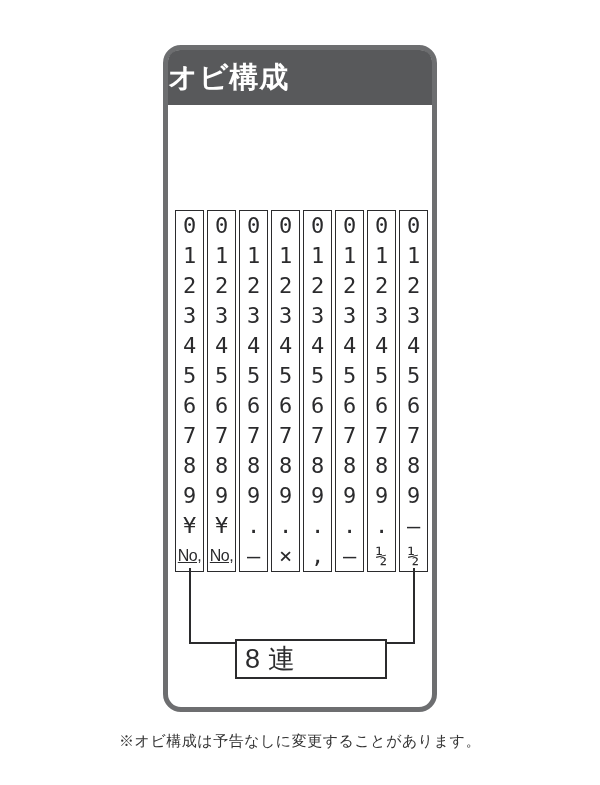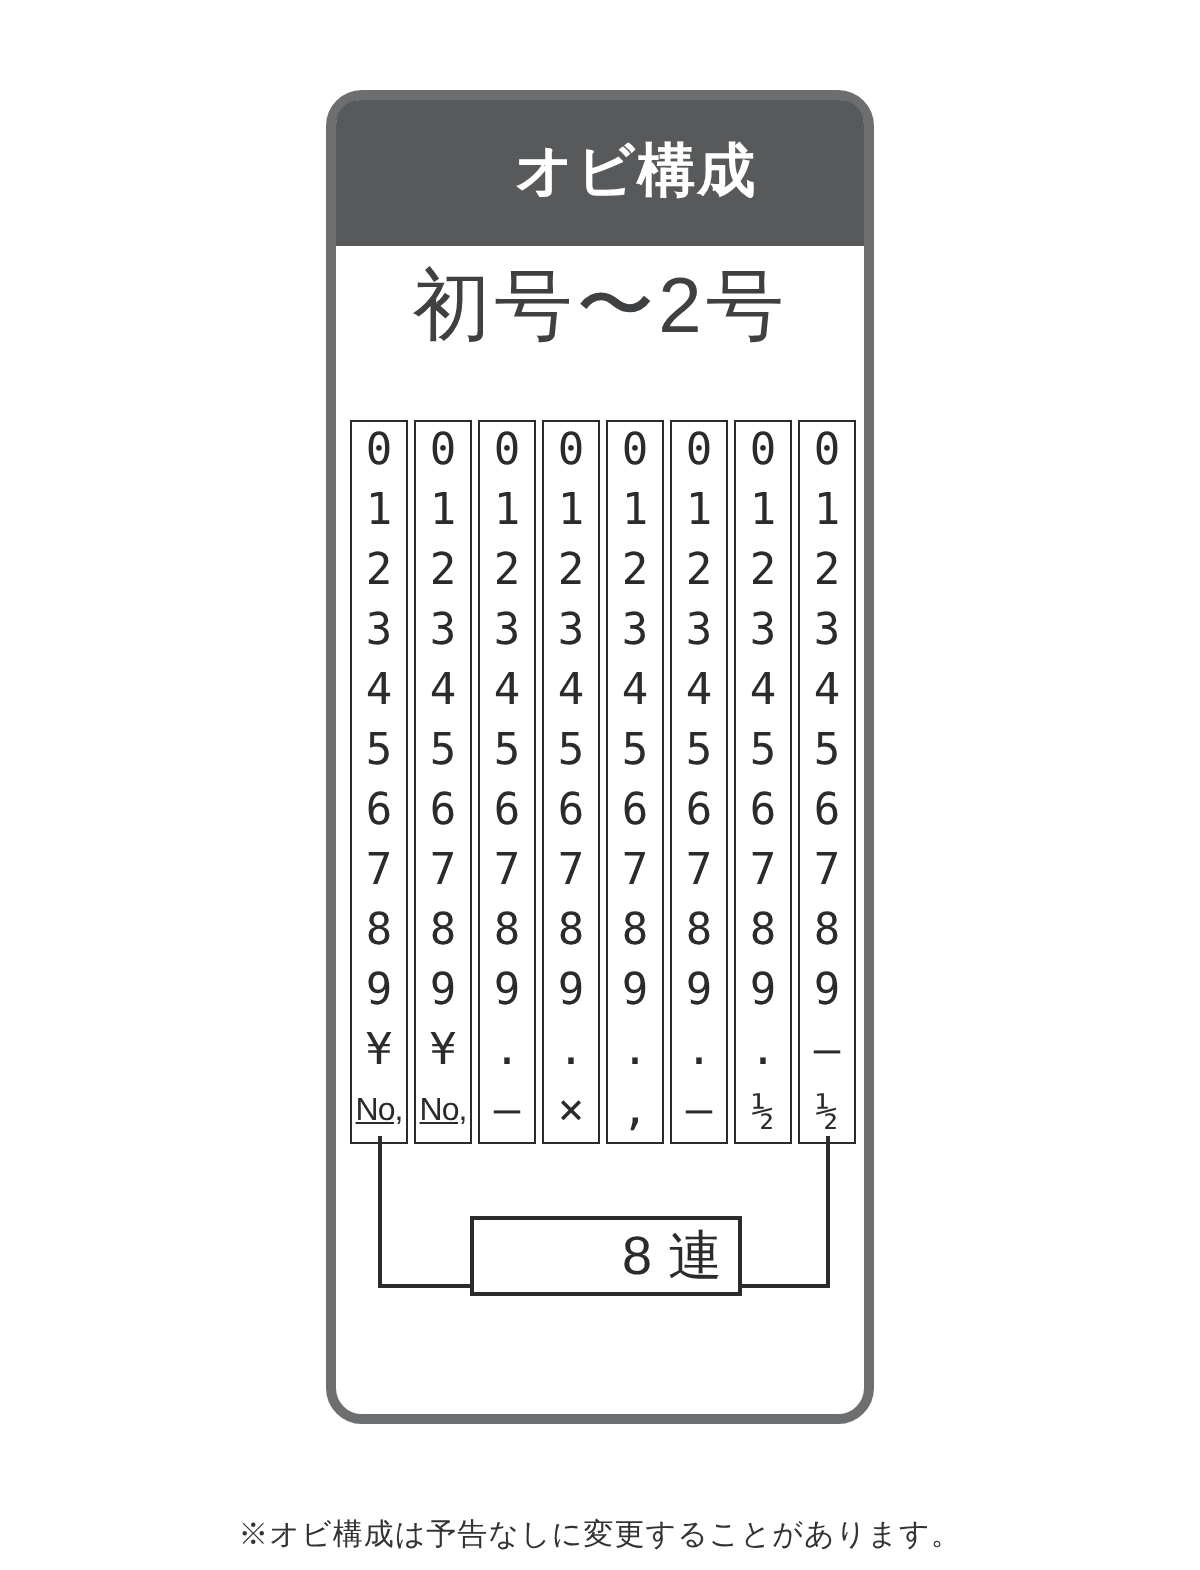--- a/index.html
+++ b/index.html
@@ -20,24 +20,24 @@
   .frame{
     position:absolute;
     left:163px; top:45px;
     width:274px; height:667px;
     box-sizing:border-box;
     border:5px solid var(--frame-border);
     border-radius:18px;
     background:#ffffff;
   }
   .frame-header{
-    height:73px;
+    height:55px;
     background:var(--header-bg);
     border-radius:12px 12px 0 0;
-    display:flex;align-items:center;justify-content:center;padding-left:36px;
+    display:flex;align-items:center;
   }
   .frame-title{
     color:#ffffff;
     font-size:29px;
     font-weight:bold;
     letter-spacing:1px;
     line-height:1;
   }
   .size-label{
     position:absolute;
@@ -80,56 +80,55 @@
   }
   .band-cell.frac{
     font-size:19px;
   }
   
   .line{position:absolute;background:var(--ink);}
   .line.v{width:2px;}
   .line.h{height:2px;}
   .count-box{
     position:absolute;
-    left:235px; top:608px;
-    width:136px; height:40px;
+    left:235px; top:639px;
+    width:152px; height:40px;
     box-sizing:border-box;
     border:2px solid var(--ink);
     background:#ffffff;
-    display:flex;align-items:center;justify-content:flex-end;
+    display:flex;align-items:center;justify-content:flex-start;
   }
   .count-label{
     font-size:27px;
     color:var(--ink);
     letter-spacing:8px;
     text-indent:8px;
     line-height:1;
   }
   .footnote{
     position:absolute;
-    left:0; top:758px;
+    left:0; top:732px;
     width:600px;
     text-align:center;
     font-size:15px;
     color:#333333;
     letter-spacing:0.5px;
   }
 </style>
 </head>
 <body>
 
 <div class="page">
 
   <div class="frame">
     <div class="frame-header">
       <span class="frame-title">オビ構成</span>
     </div>
   </div>
 
-  <div class="size-label">初号〜2号</div>
 
   <div class="band-grid">
       <div class="band-col">
         <div class="band-cell">0</div>
         <div class="band-cell">1</div>
         <div class="band-cell">2</div>
         <div class="band-cell">3</div>
         <div class="band-cell">4</div>
         <div class="band-cell">5</div>
         <div class="band-cell">6</div>

